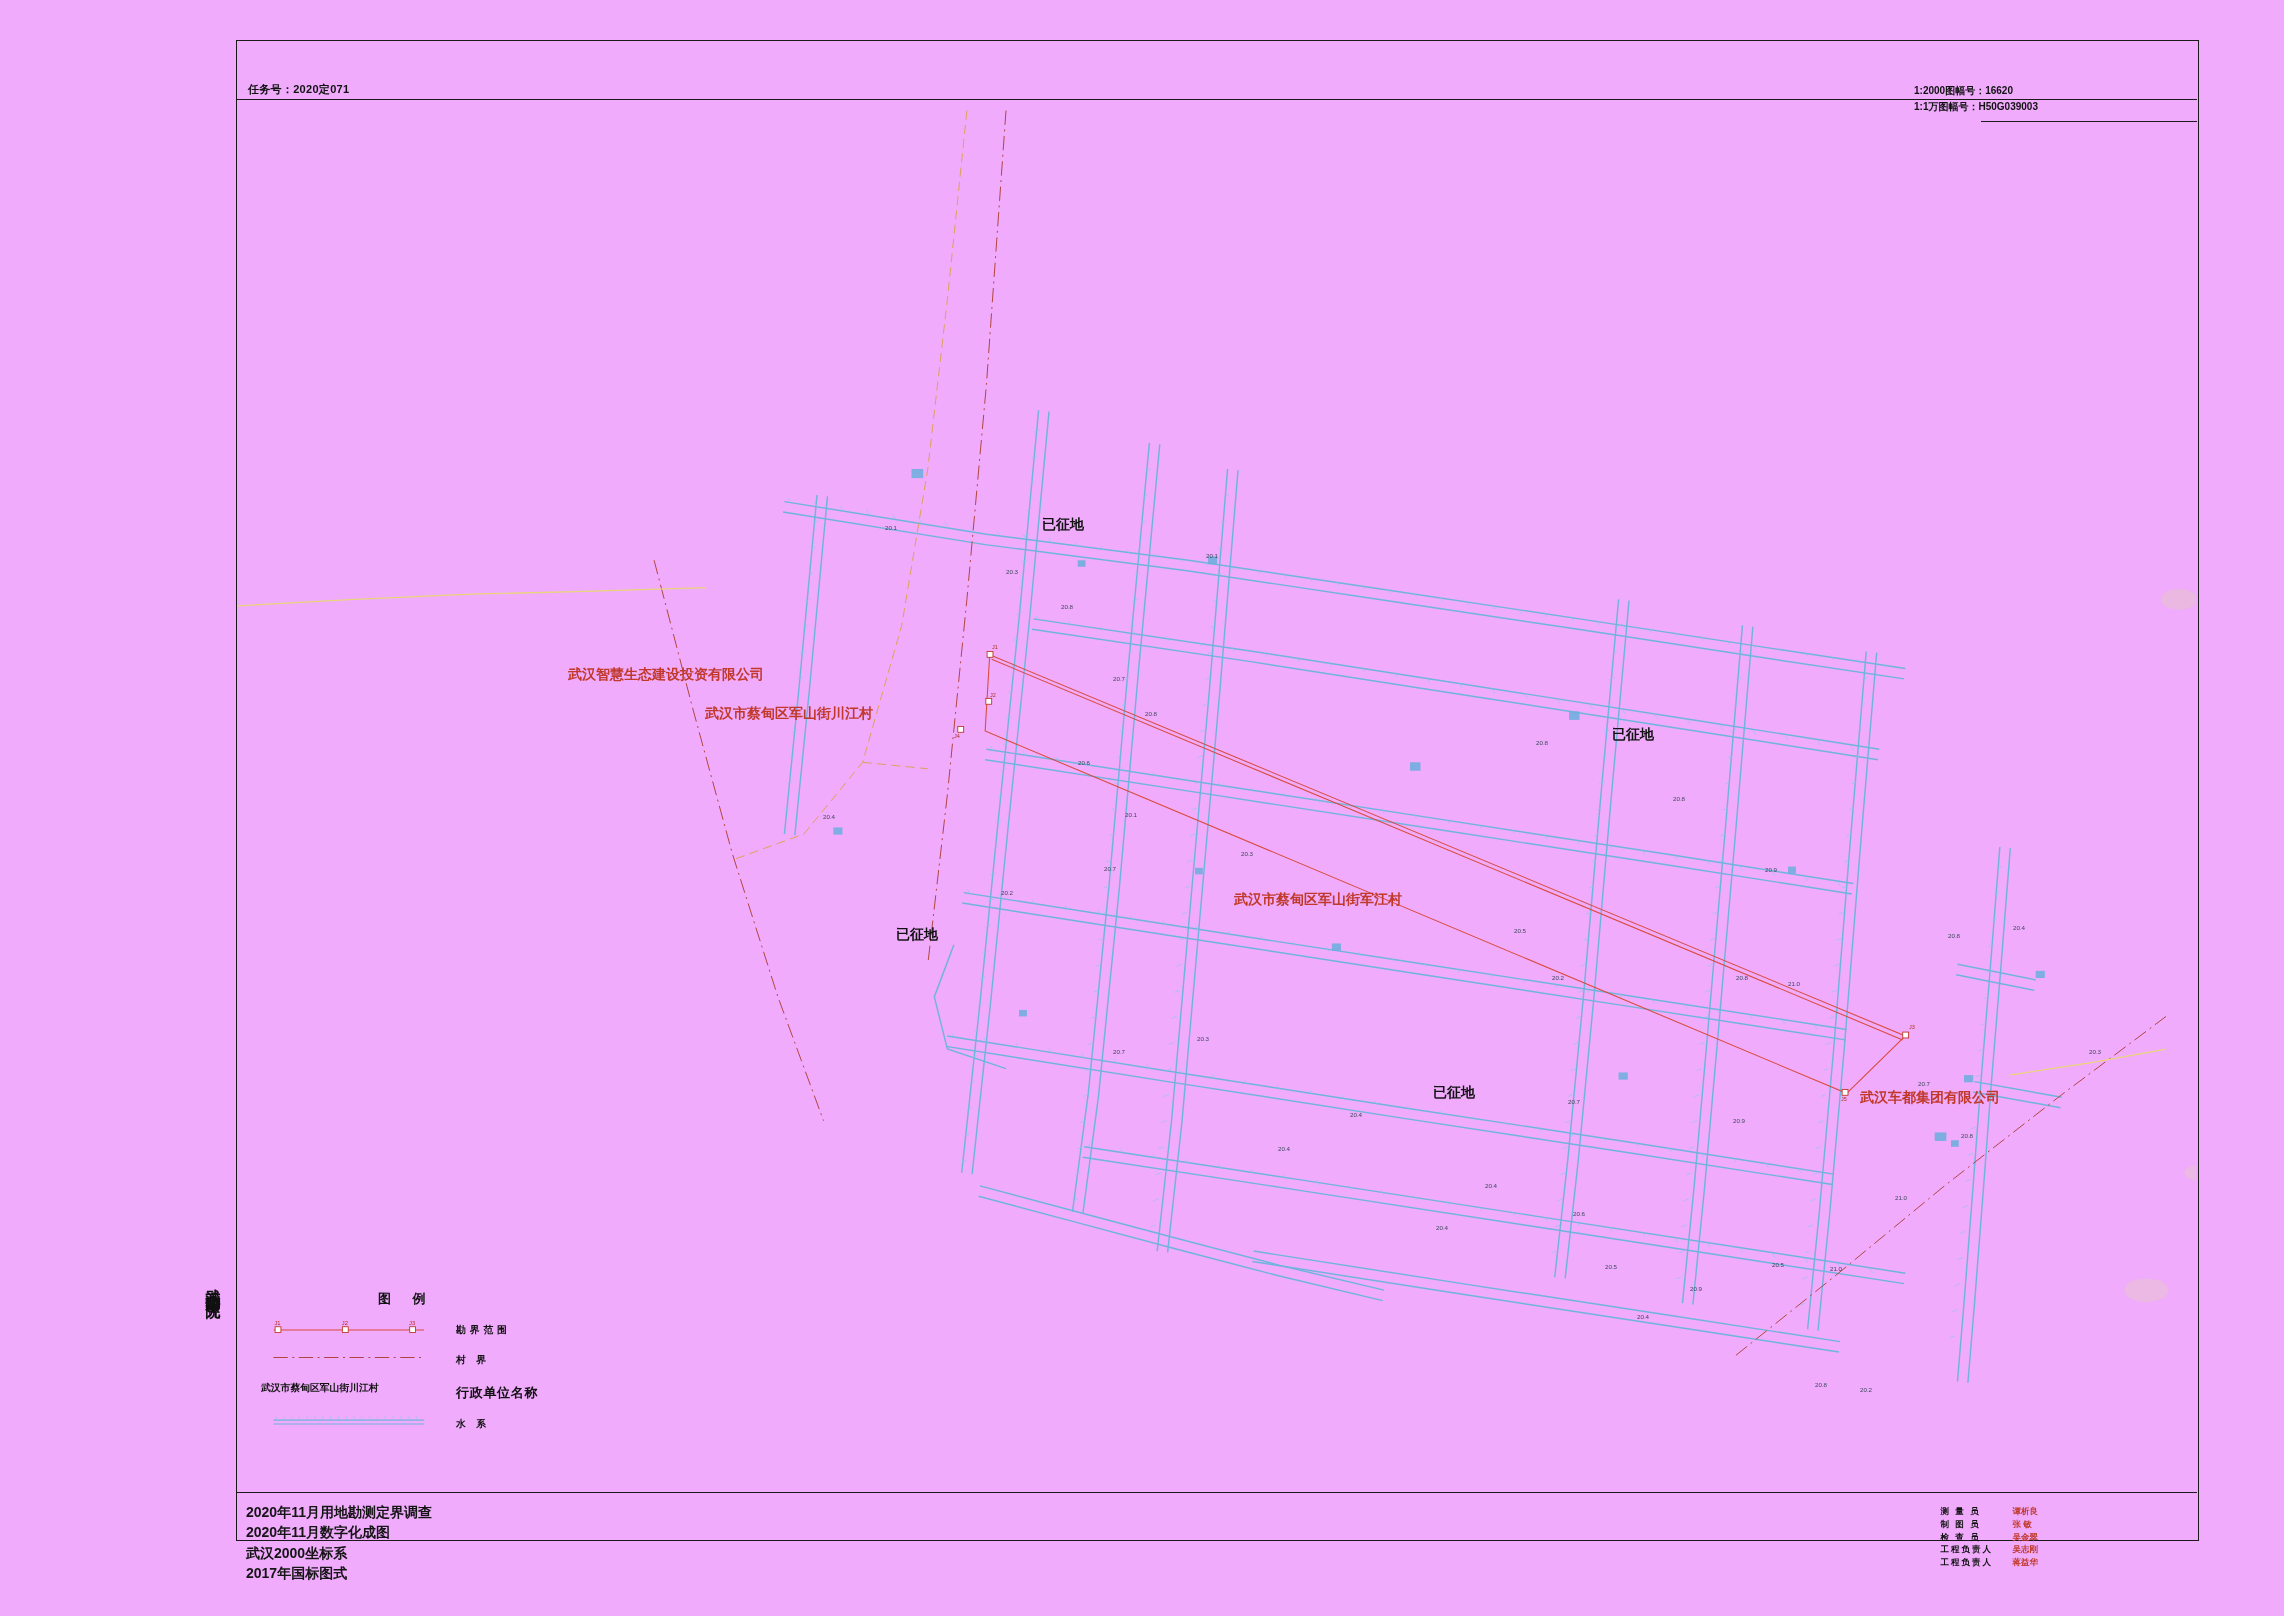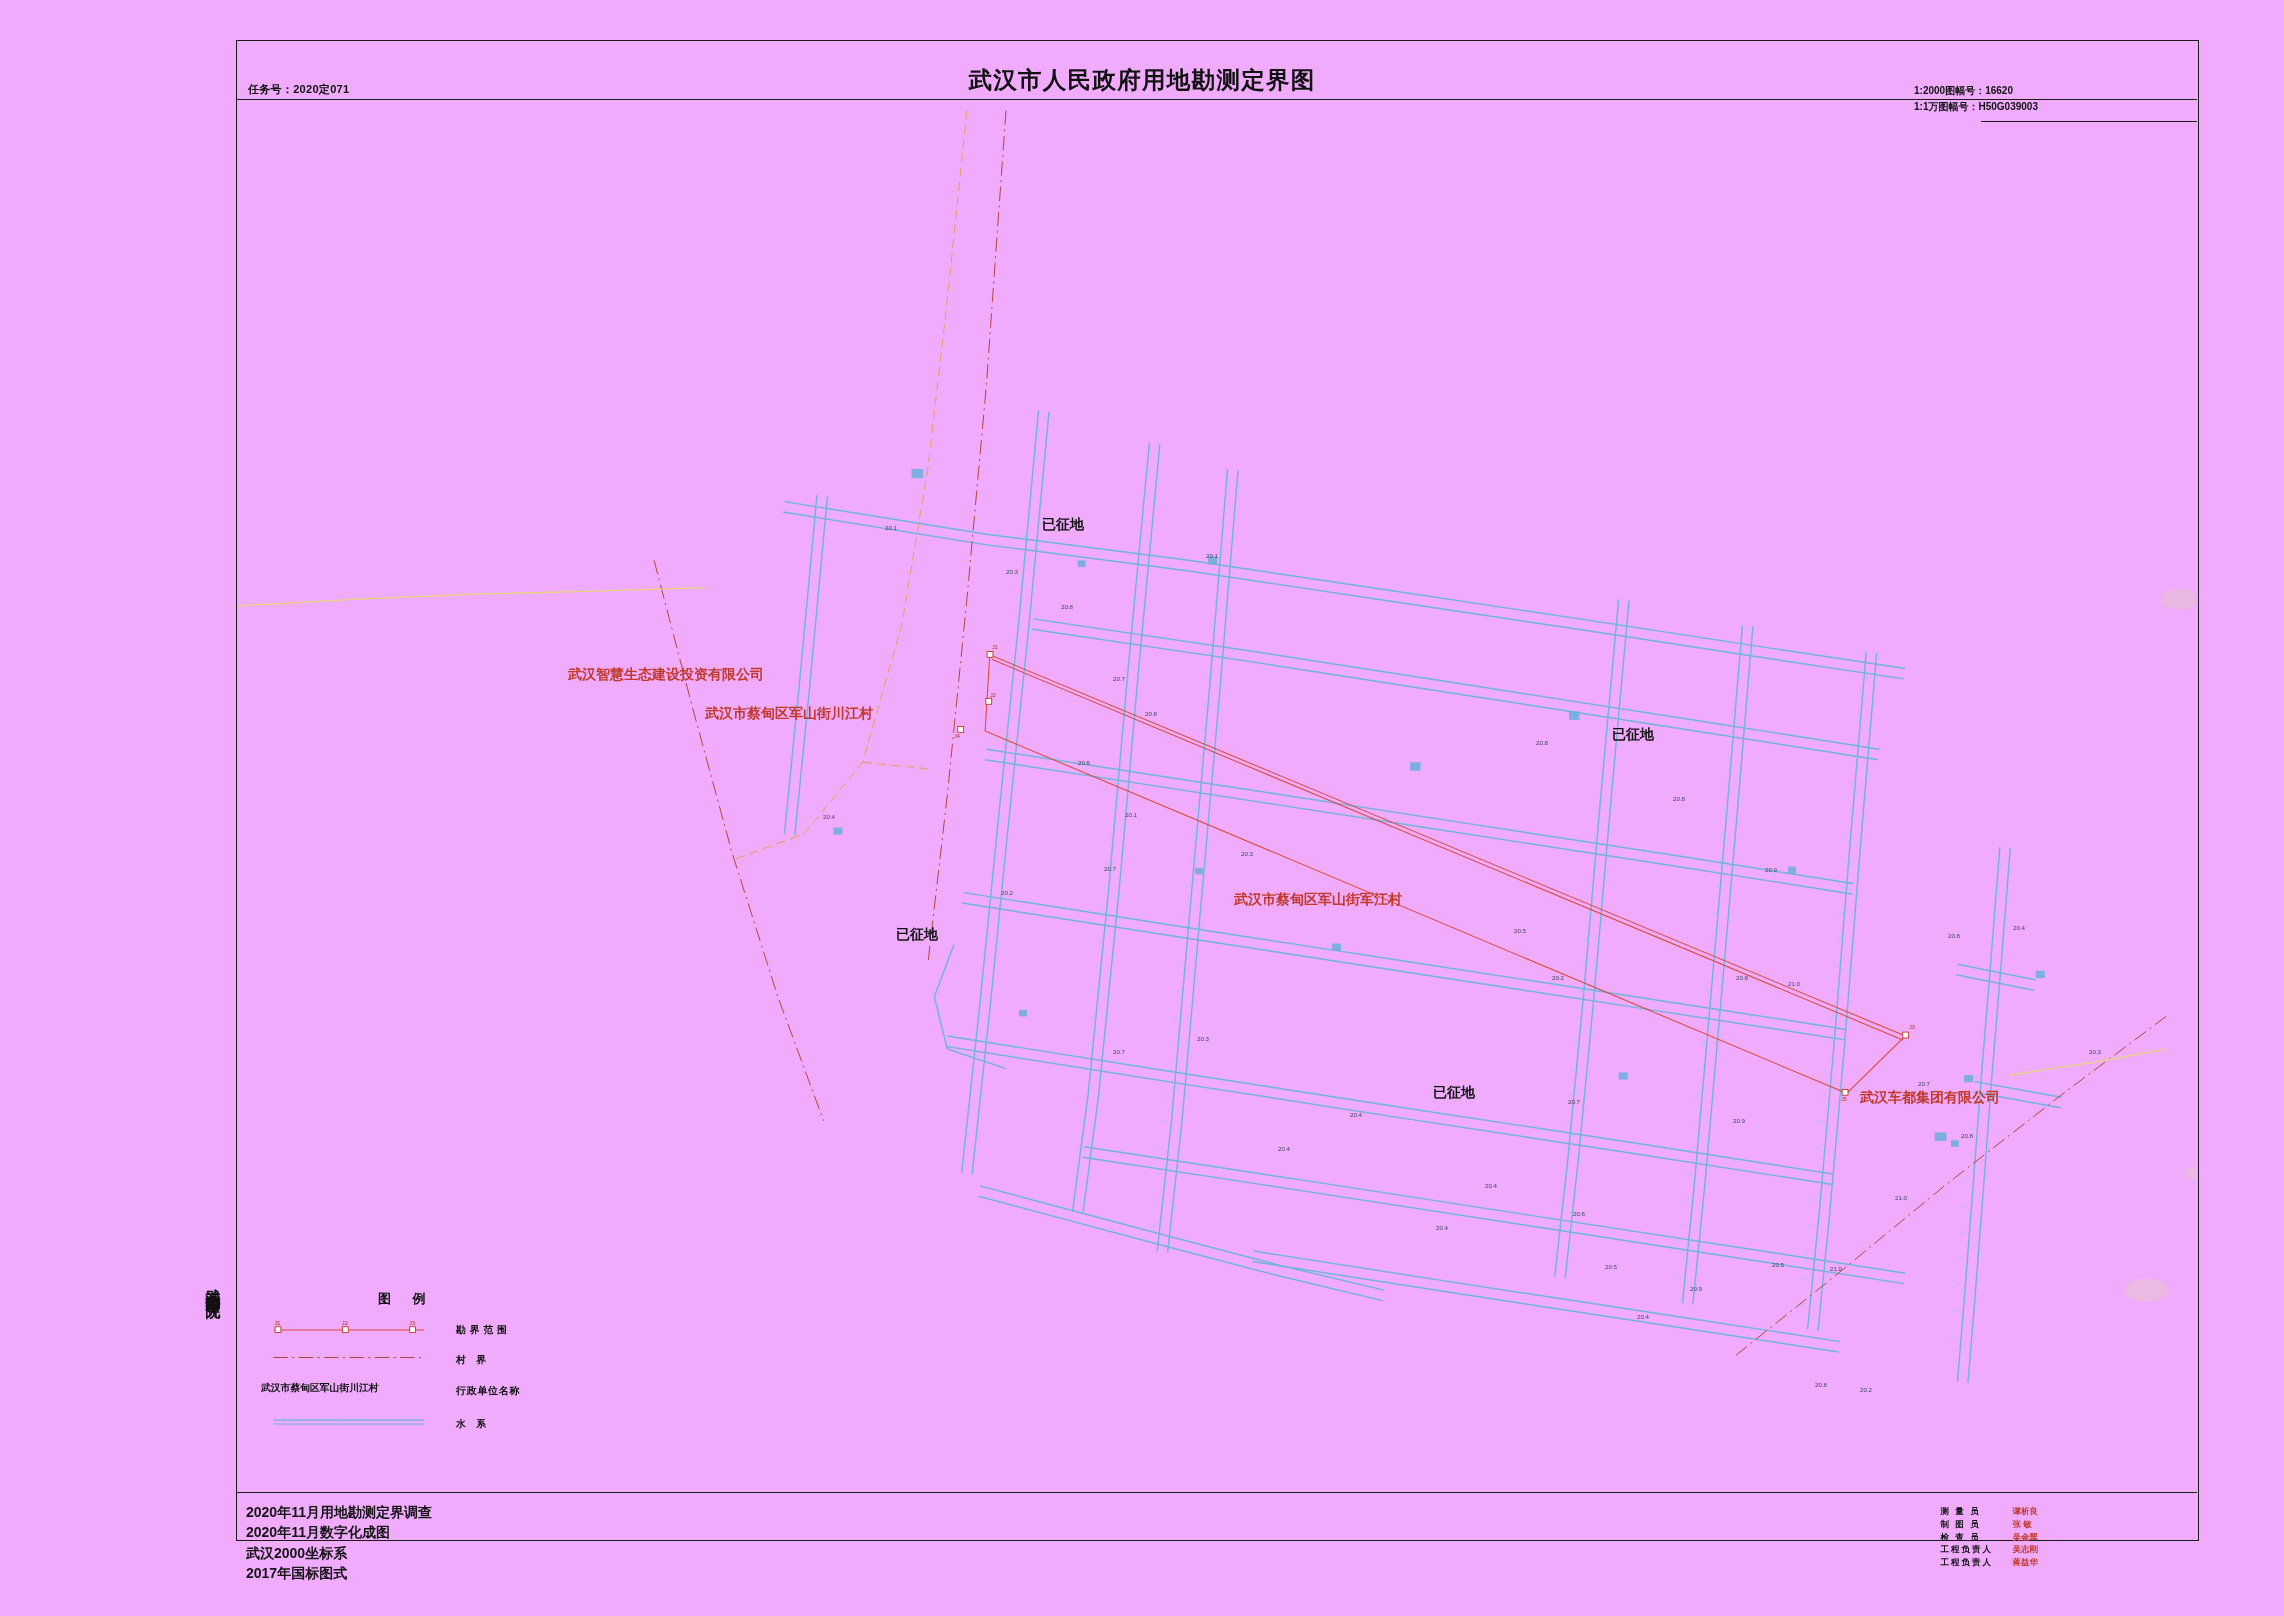--- a/index.html
+++ b/index.html
@@ -25,21 +25,21 @@
   
   #map{position:absolute;left:237px;top:104px;width:1959px;height:1297px;}
   #map svg{position:absolute;left:0;top:0;}
 
   
   #legend{position:absolute;left:261px;top:1290px;width:365px;font-size:9.8px;}
   #legend .title{font-size:13px;font-weight:bold;letter-spacing:9px;margin-left:117px;margin-bottom:9px;}
   #legend .row{position:relative;height:30px;}
   #legend .sym{position:absolute;left:6.5px;top:0;width:163px;height:26px;}
   #legend .lbl{position:absolute;left:195px;top:6.5px;font-size:9.8px;font-weight:bold;letter-spacing:3.9px;white-space:nowrap;}
-  #legend .lbl.small{font-size:10px;letter-spacing:0.7px;}
+  #legend .lbl.small{font-size:13px;letter-spacing:0.7px;}
   #legend .admin-name{position:absolute;left:-6.5px;top:5.2px;font-size:9.8px;font-weight:bold;color:#111;white-space:nowrap;}
 
   
   #footnotes{position:absolute;left:246px;top:1502px;font-size:14px;font-weight:bold;line-height:1.45;color:#151515;}
   #scale-bottom{position:absolute;left:0;right:0;top:1522px;text-align:center;font-size:11.7px;font-weight:bold;letter-spacing:0.7px;}
   #signers{position:absolute;right:246px;top:1505px;font-size:8.5px;line-height:1.5;font-weight:bold;}
   #signers .srow{white-space:nowrap;}
   #signers .k{display:inline-block;width:72px;letter-spacing:2px;}
   #signers .v{color:#c0392b;}
 
@@ -59,21 +59,20 @@
 
   <div class="hline" style="left:236px;top:99px;width:1961px;height:1.3px;"></div>
 
   <div class="hline" style="left:236px;top:1492px;width:1961px;height:1.3px;"></div>
 
   <div class="hline" style="left:1981px;top:99px;width:216px;height:1.3px;"></div>
   <div class="hline" style="left:1981px;top:121px;width:216px;height:1.3px;"></div>
   <div class="vline" style="left:1981px;top:40px;width:1.3px;height:0px;"></div>
 
   <div id="task-no">任务号：2020定071</div>
-  <div id="map-title">武汉市人民政府用地勘测定界图</div>
 
   <div id="sheet-block">
     <div class="row">1:2000图幅号：16620</div>
     <div class="row">1:1万图幅号：H50G039003</div>
   </div>
 
   <div id="inst-name">武汉市测绘研究院</div>
 
   <div id="map">
     <svg width="1959" height="1297" viewBox="0 0 3006 1990">

